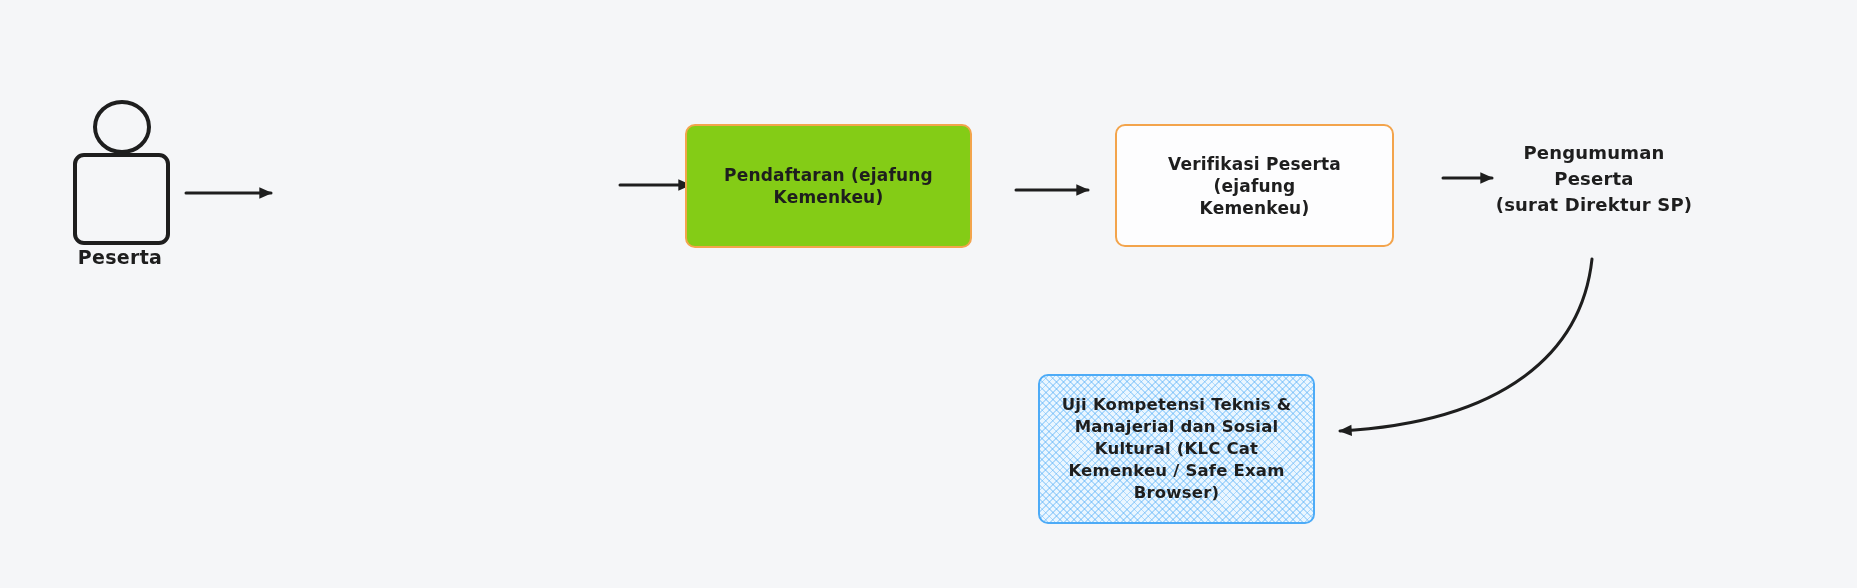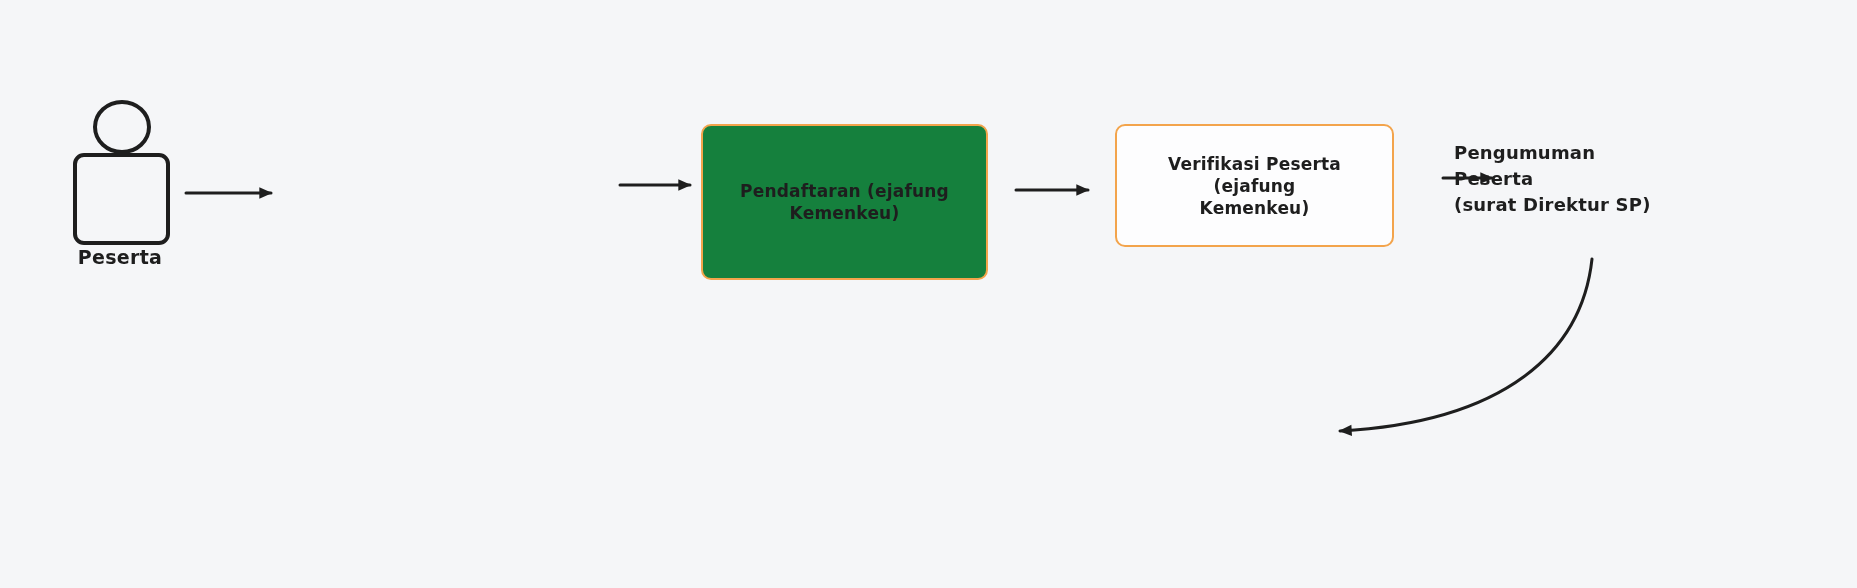--- a/index.html
+++ b/index.html
@@ -31,40 +31,40 @@
   .node-blue {
     left:309px; top:125px; width:297px; height:125px;
     border:2.5px solid #4263eb;
     background-color:#f0f3fe;
     background-image:
       repeating-linear-gradient(45deg,  rgba(66,99,235,.30) 0 1.3px, transparent 1.3px 5px),
       repeating-linear-gradient(135deg, rgba(66,99,235,.30) 0 1.3px, transparent 1.3px 5px);
     box-shadow:0 0 0 1px rgba(66,99,235,.35) inset;
   }
   .node-orange-1 {
-    left:701px; top:124px; width:287px; height:156px;
-    border:2.5px solid #f3a44c; background:#15803d;
+    left:685px; top:124px; width:287px; height:124px;
+    border:2.5px solid #f3a44c; background:#84cc16;
   }
   .node-orange-2 {
     left:1115px; top:124px; width:279px; height:123px;
     border:2.5px solid #f3a44c; background:#fdfdfe;
   }
   .node-sky {
     left:1038px; top:374px; width:277px; height:150px;
     border:2.5px solid #4dabf7;
     background-color:#eaf6ff;
     background-image:
       repeating-linear-gradient(45deg,  rgba(77,171,247,.38) 0 1.3px, transparent 1.3px 5px),
       repeating-linear-gradient(135deg, rgba(77,171,247,.38) 0 1.3px, transparent 1.3px 5px);
     font-size:16.5px; line-height:22px;
   }
 
   .announcement {
     position:absolute; left:1454px; top:140px; width:280px;
-    text-align:left; font-size:18px; line-height:26px; font-weight:600;
+    text-align:center; font-size:18px; line-height:26px; font-weight:600;
     white-space:pre-line; letter-spacing:.2px;
   }
 </style>
 </head>
 <body>
 
 <div class="canvas">
 
   <svg class="arrows-layer" viewBox="0 0 1857 588" xmlns="http://www.w3.org/2000/svg">
     <defs>
@@ -93,14 +93,21 @@
 
   <div class="node node-orange-2">
     <span class="node-label">Verifikasi Peserta (ejafung
 Kemenkeu)</span>
   </div>
 
   <div class="announcement">Pengumuman
 Peserta
 (surat Direktur SP)</div>
 
+  <div class="node node-sky">
+    <span class="node-label">Uji Kompetensi Teknis &amp;
+Manajerial dan Sosial
+Kultural (KLC Cat
+Kemenkeu / Safe Exam
+Browser)</span>
+  </div>
 
 </div>
 
 </body></html>

